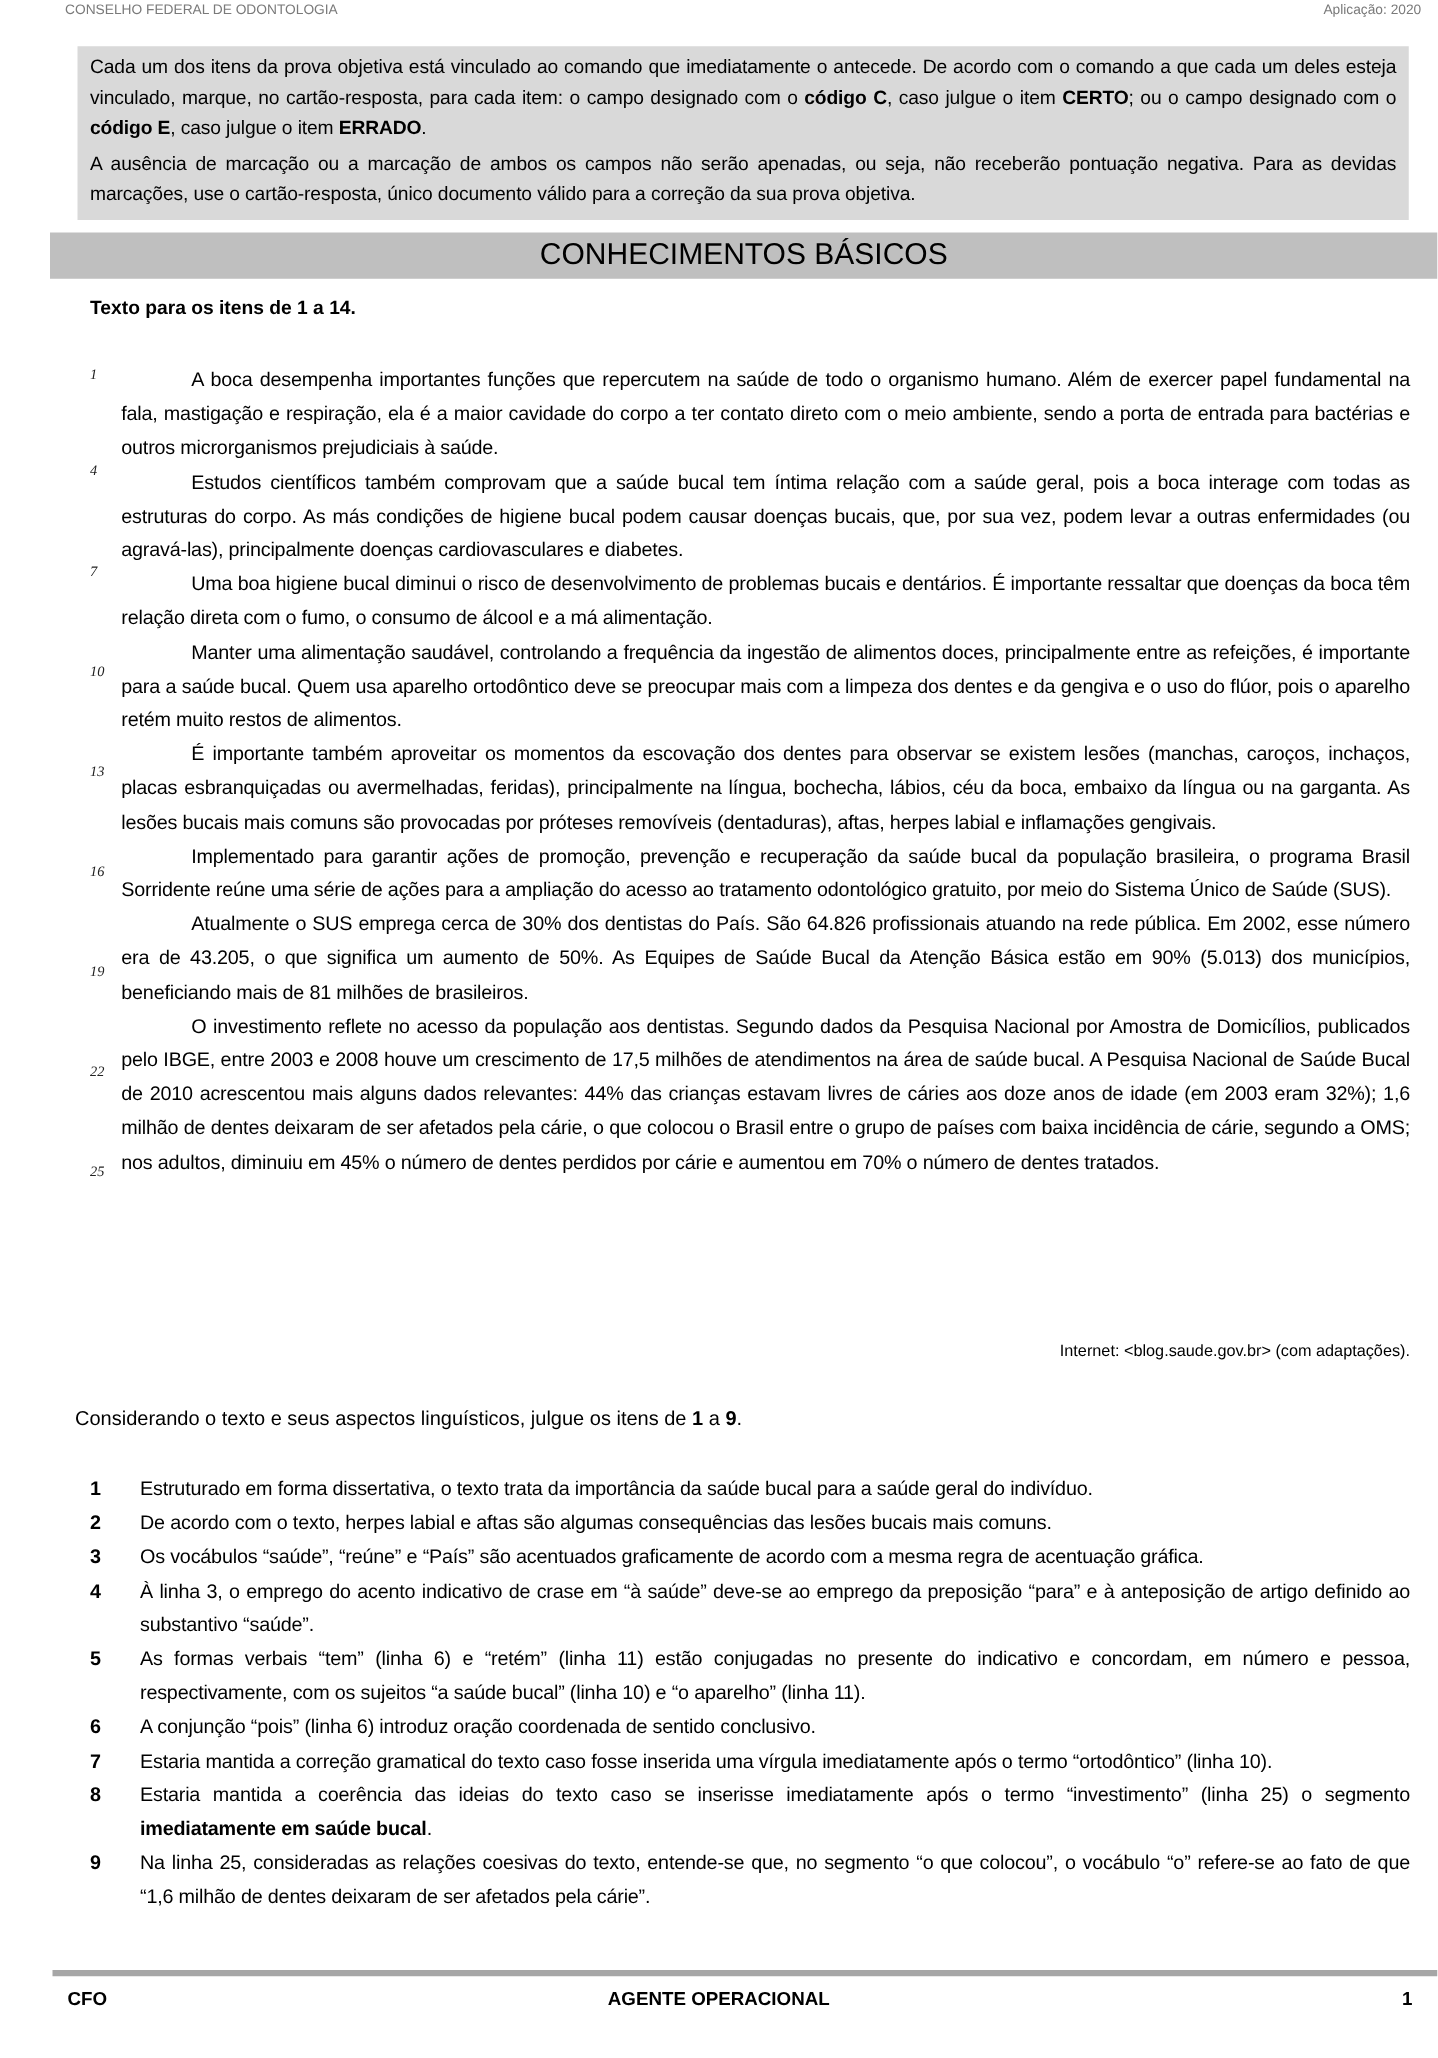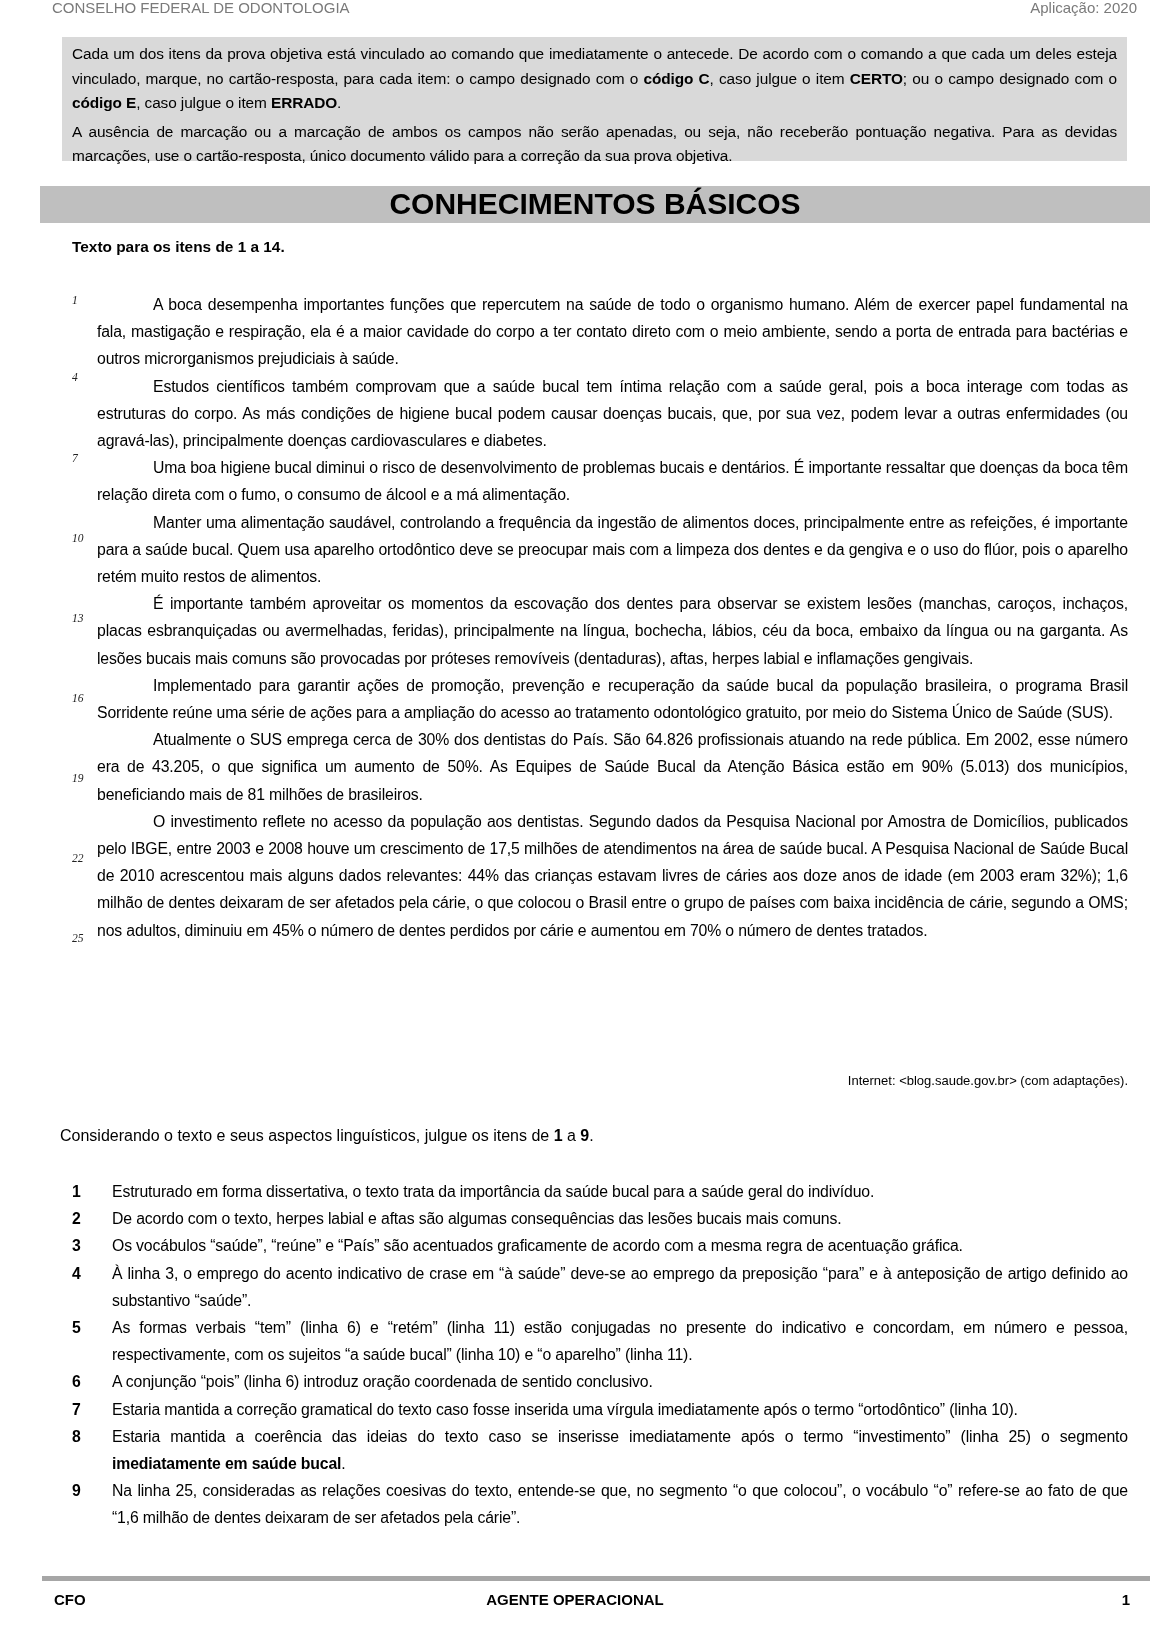--- a/index.html
+++ b/index.html
@@ -1,40 +1,40 @@
 <!DOCTYPE html>
 <html><head>
 <meta charset="utf-8">
 <style>
   html, body { margin: 0; padding: 0; background: #ffffff; }
   body {
     width: 1150px; height: 1646px; position: relative; overflow: hidden;
     font-family: "Liberation Sans", sans-serif; color: #000;
   }
   .hdr-left, .hdr-right {
-    position: absolute; top: 0; font-size: 15px; color: #7a7a7a; line-height: 16px;
+    position: absolute; top: 0; font-size: 11px; color: #7a7a7a; line-height: 16px;
   }
   .hdr-left { left: 52px; }
   .hdr-right { right: 13px; }
 
   .instructions {
-    position: absolute; left: 62px; top: 37px; width: 1065px; height: 124px;
+    position: absolute; left: 62px; top: 37px; width: 1065px; height: 139px;
     background: #d9d9d9; box-sizing: border-box; padding: 5px 10px 0 10px;
     font-size: 15.4px; line-height: 24.5px; text-align: justify; letter-spacing: -0.1px;
   }
   .instructions p { margin: 0; }
   .instructions p + p { margin-top: 4px; }
 
   .section-band {
     position: absolute; left: 40px; top: 186px; width: 1110px; height: 37px;
     background: #bfbfbf;
   }
   .section-title {
     position: absolute; left: 0; right: 0; top: 4px; text-align: center;
-    font-weight: bold; font-size: 30px; line-height: 28px;
+    font-weight: normal; font-size: 24px; line-height: 28px;
   }
 
   .texto-label {
     position: absolute; left: 72px; top: 238px; font-weight: bold; font-size: 15.4px; text-align: center;
   }
 
   .passage {
     position: absolute; left: 97px; top: 291px; width: 1031px;
     font-size: 15.8px; line-height: 27.2px; text-align: justify; letter-spacing: -0.15px;
   }

